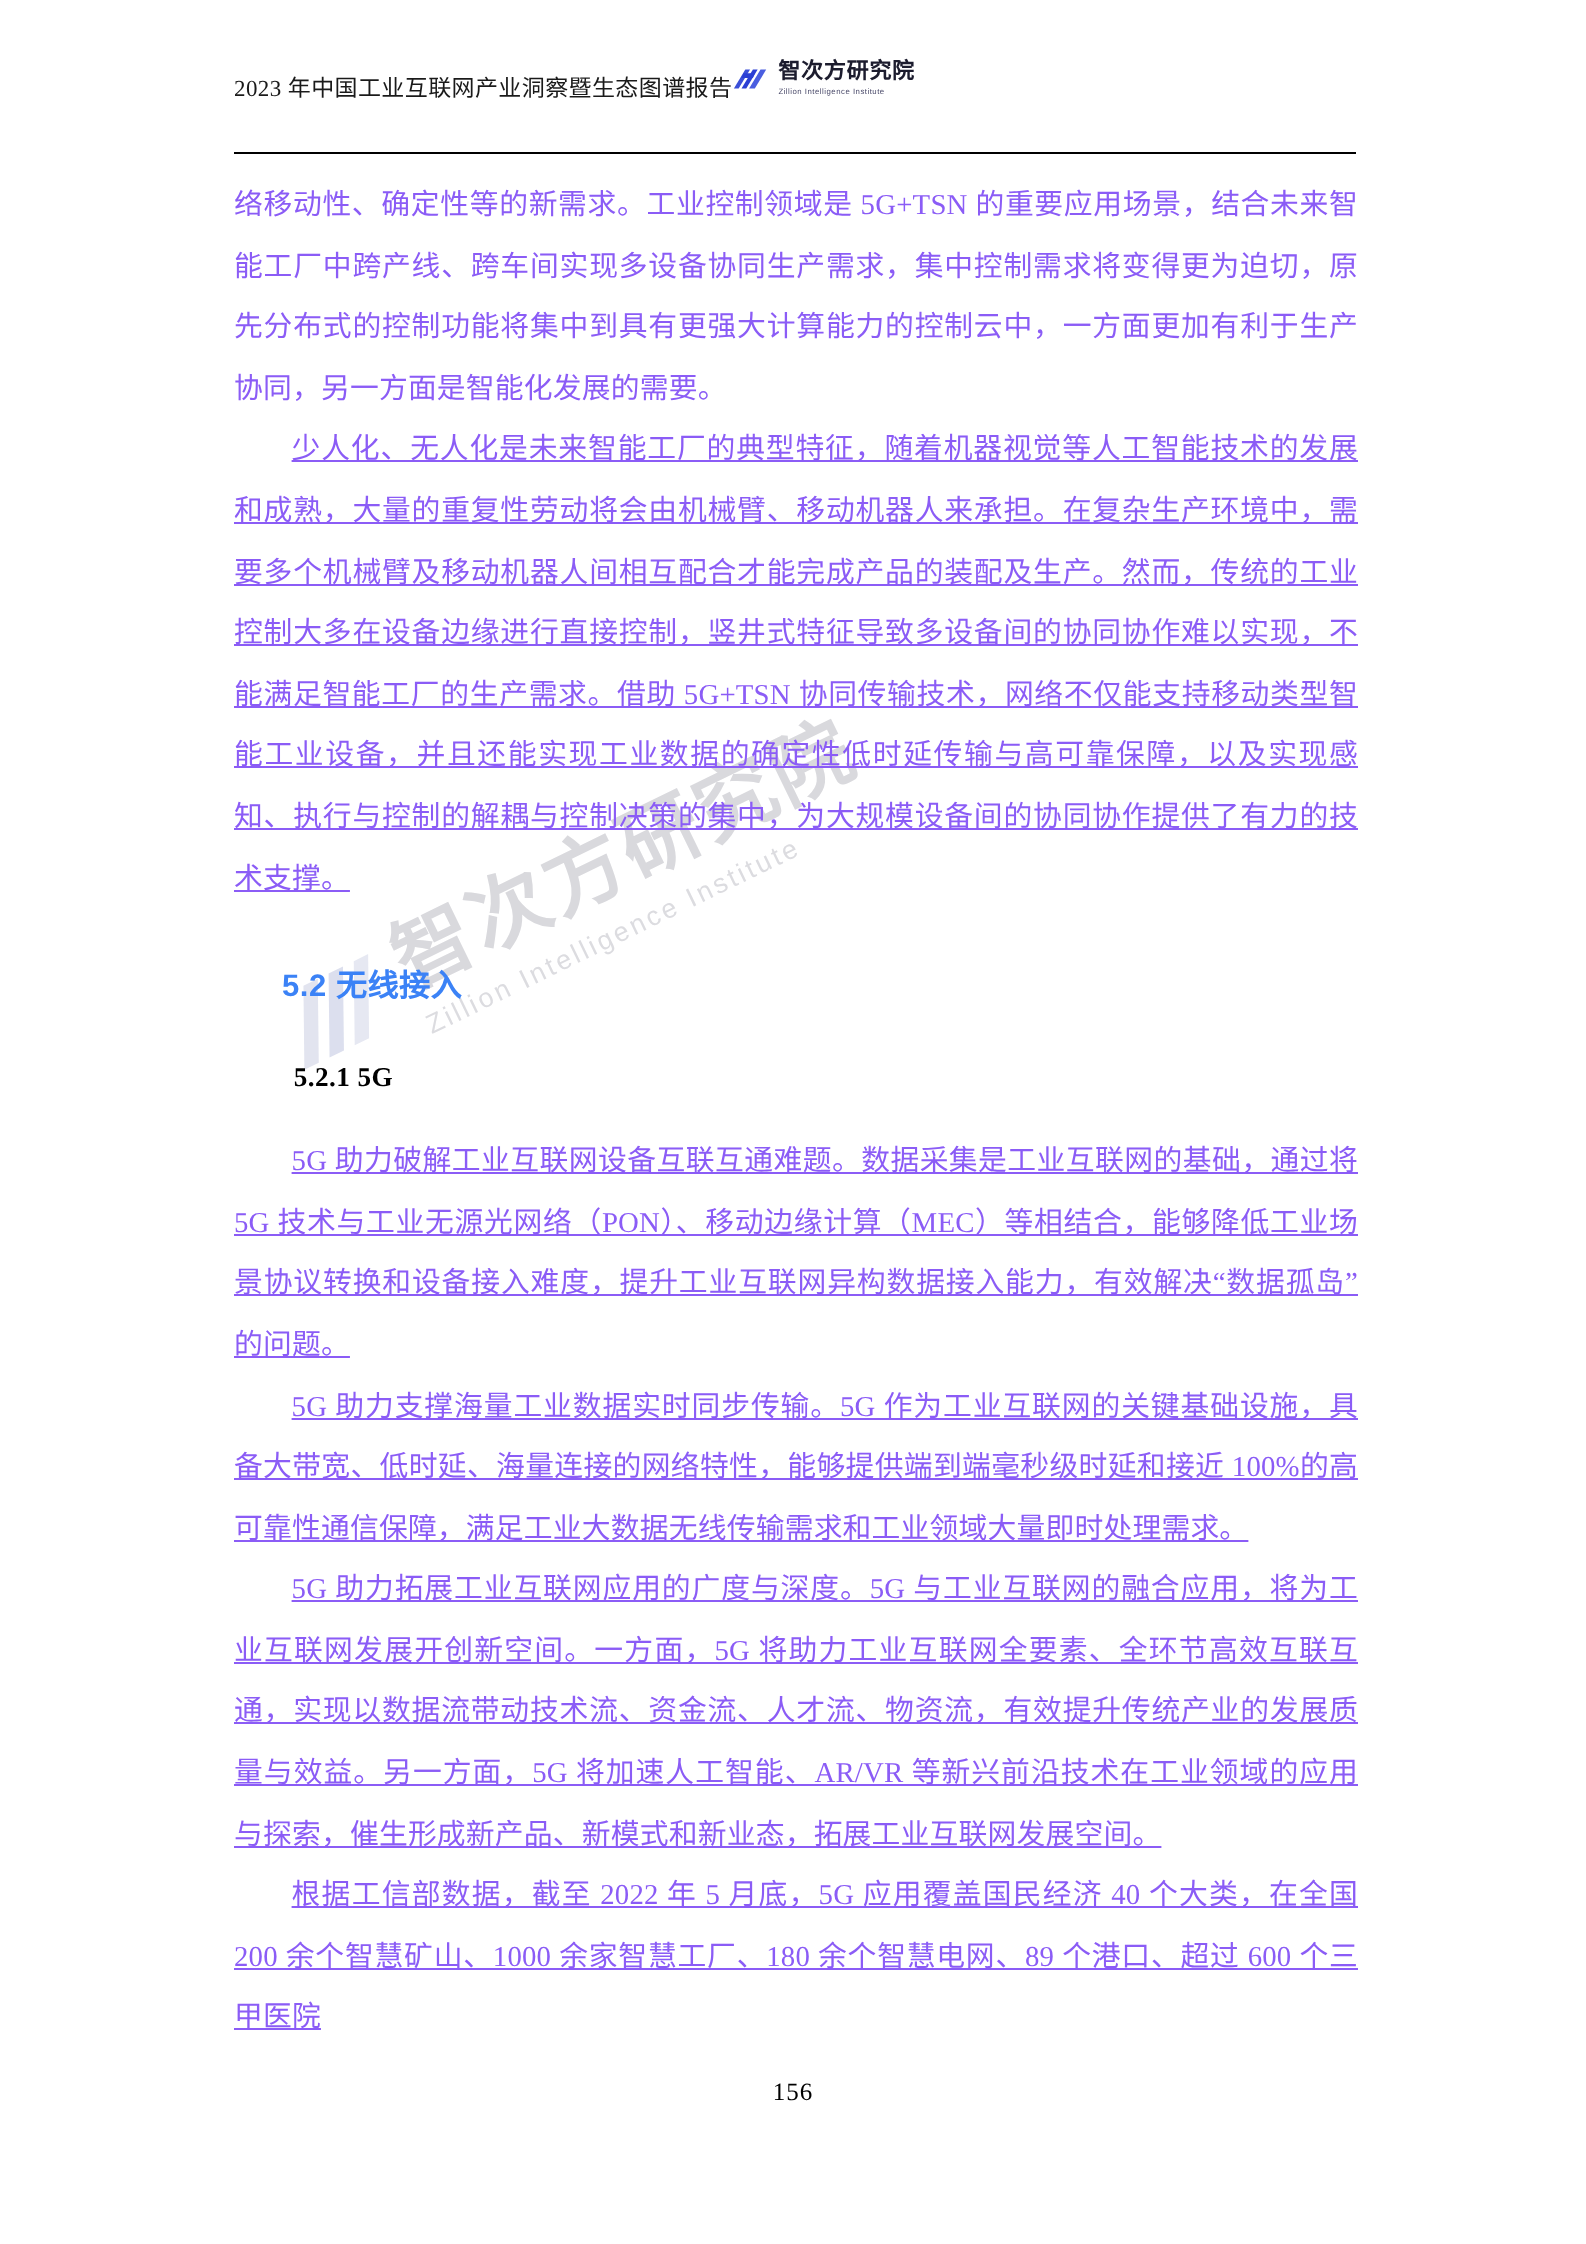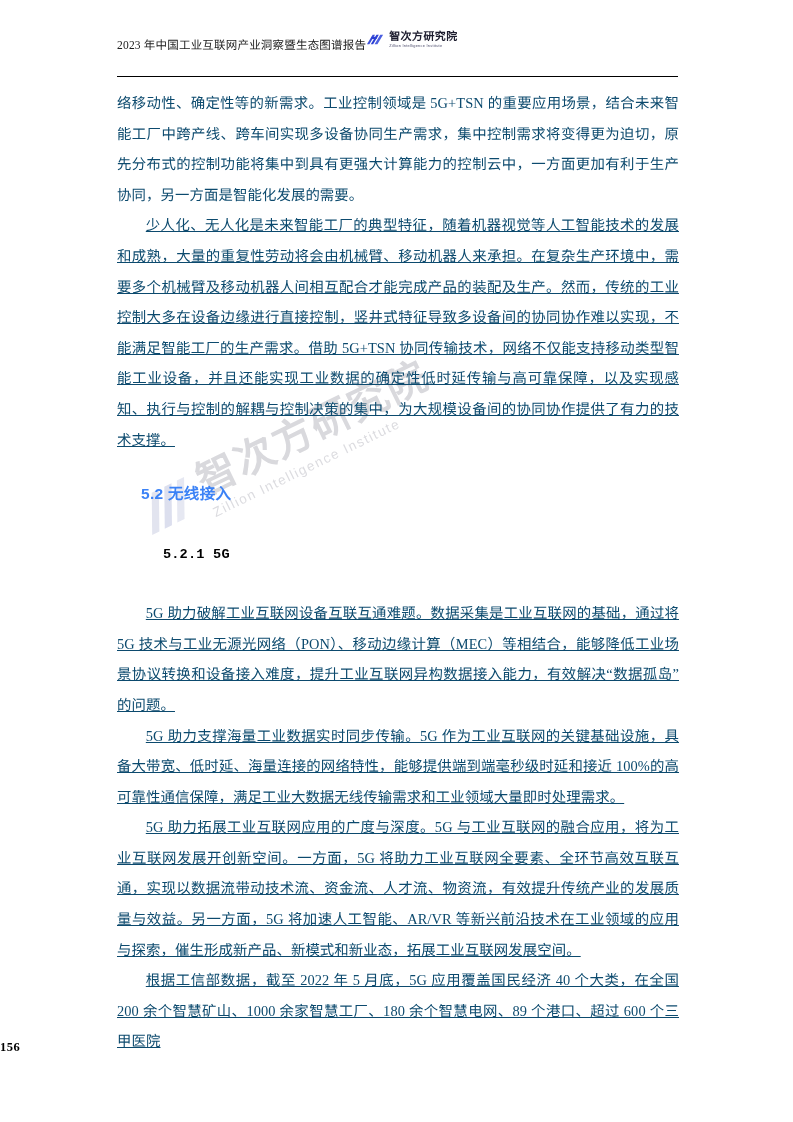--- a/index.html
+++ b/index.html
@@ -136,58 +136,58 @@
     width: 562px;
     z-index: 2;
   }
   p.para {
     margin: 0;
     font-family: "Liberation Serif", "DejaVu Serif", serif;
     font-size: 14.4px;
     line-height: 30.6px;
     text-align: justify;
     text-justify: inter-ideograph;
-    color: #0c4a6e;
+    color: #8b5cf6;
     letter-spacing: 0.1px;
   }
   p.indent {
     text-indent: 2em;
     text-decoration: underline;
   }
   h2.heading-2 {
     margin: 0;
     font-family: "Liberation Sans", "DejaVu Sans", sans-serif;
     font-size: 15.5px;
     font-weight: bold;
     color: #3b82f6;
     line-height: 30px;
     text-indent: 1.55em;
     letter-spacing: 0.3px;
   }
   h3.heading-3 {
-    margin: 16px;
-    font-family: Liberation Mono, monospace;
+    margin: 0;
+    font-family: Liberation Serif, serif;
     font-size: 13.6px;
     font-weight: bold;
     color: #000000;
     line-height: 28px;
     text-indent: 2.2em;
     letter-spacing: 0.2px;
   }
   .sp-h2-before { height: 24px; }
   .sp-h2-after  { height: 16px; }
   .sp-h3-after  { height: 13px; }
 
   
   .page-footer {
     position: absolute;
     left: 0;
     top: 1037px;
     width: 793px;
-    font-weight: bold;
+    text-align: center;
   }
   .page-number {
     font-family: "Liberation Serif", "DejaVu Serif", serif;
     font-size: 12.5px;
     color: #000000;
     letter-spacing: 0.5px;
   }
 </style>
 </head>
 <body>

